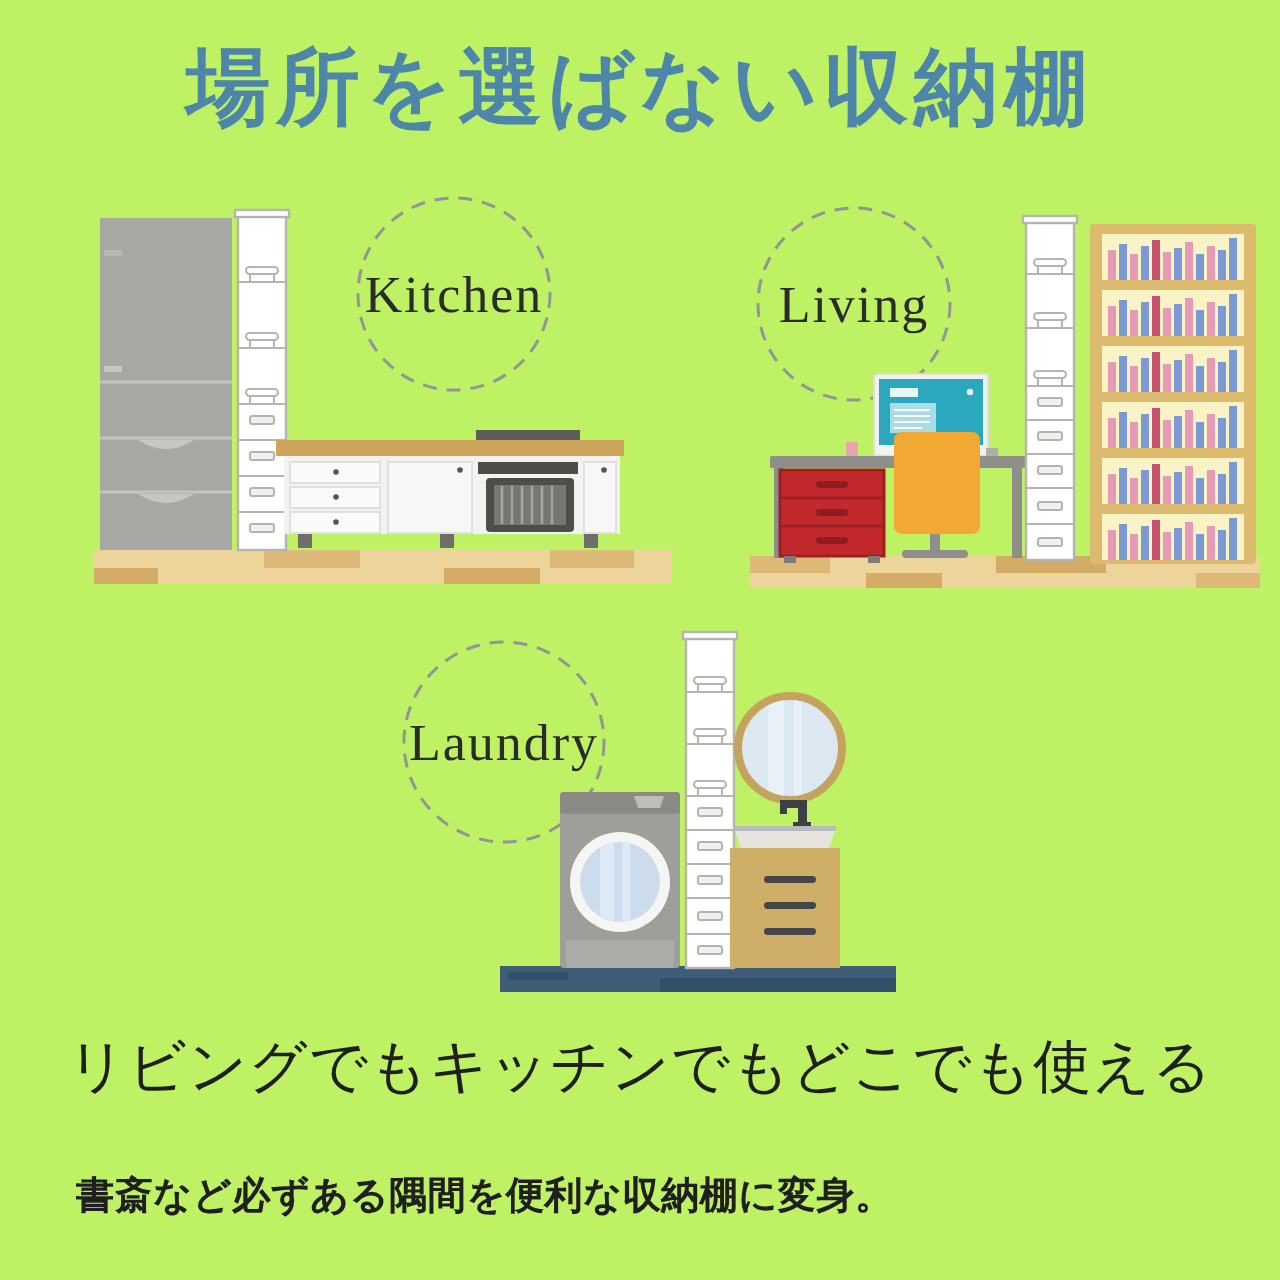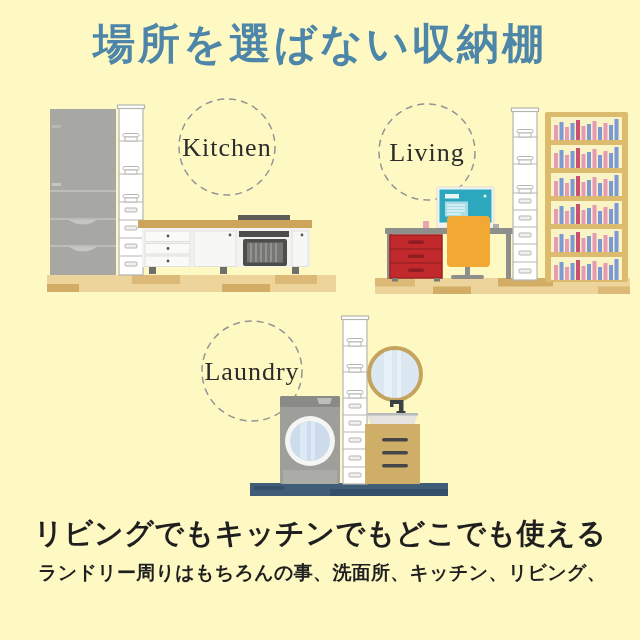--- a/index.html
+++ b/index.html
@@ -1,29 +1,29 @@
 <!DOCTYPE html>
 <html><head>
 <meta charset="utf-8">
 <style>
   html,body{margin:0;padding:0;background:#fff;}
-  .page{position:relative;width:640px;height:640px;background:#fef9c3;overflow:hidden;
+  .page{position:relative;width:640px;height:640px;background:#bef264;overflow:hidden;
         font-family:"Liberation Sans","DejaVu Sans",sans-serif;}
   .title{position:absolute;top:16px;left:0;width:100%;margin:0;text-align:center;
          font-family:"Liberation Serif","DejaVu Serif",serif;font-weight:600;
          font-size:42px;letter-spacing:3px;color:#4d86a9;}
   .scene{position:absolute;}
   .scene svg{display:block;width:100%;height:100%;}
   .scene-kitchen{left:42px;top:95px;width:295px;height:205px;}
   .scene-living{left:348px;top:95px;width:282px;height:205px;}
   .scene-laundry{left:180px;top:310px;width:290px;height:200px;}
   .label-text{font-family:"Liberation Serif","DejaVu Serif",serif;font-size:26px;
               letter-spacing:1px;fill:#2b2b2b;}
   .subtitle{position:absolute;top:514px;left:0;width:100%;margin:0;text-align:center;
-            font-size:29px;font-weight:700;color:#1f1f1f;letter-spacing:.5px;}
+            font-size:29px;font-weight:400;color:#1f1f1f;letter-spacing:.5px;}
   .desc{position:absolute;top:560px;left:38px;width:580px;margin:0;
         font-size:19px;font-weight:700;line-height:26px;color:#1f1f1f;letter-spacing:.3px;}
 </style>
 </head>
 <body>
 
 <div class="page">
 
   <h1 class="title">場所を選ばない収納棚</h1>
 
@@ -317,15 +317,15 @@
         <use href="#books" x="205" y="101"></use>
         <use href="#books" x="205" y="129"></use>
         <use href="#books" x="205" y="157"></use>
         <use href="#books" x="205" y="185"></use>
       </g>
     </svg>
   </div>
 
   <h2 class="subtitle">リビングでもキッチンでもどこでも使える</h2>
 
-  <p class="desc"><span>ランドリー周りはもちろんの事、洗面所、キッチン、リビング、</span><br></p>
+  <p class="desc"><br><span>書斎など必ずある隅間を便利な収納棚に変身。</span></p>
 
 </div>
 
 </body></html>

